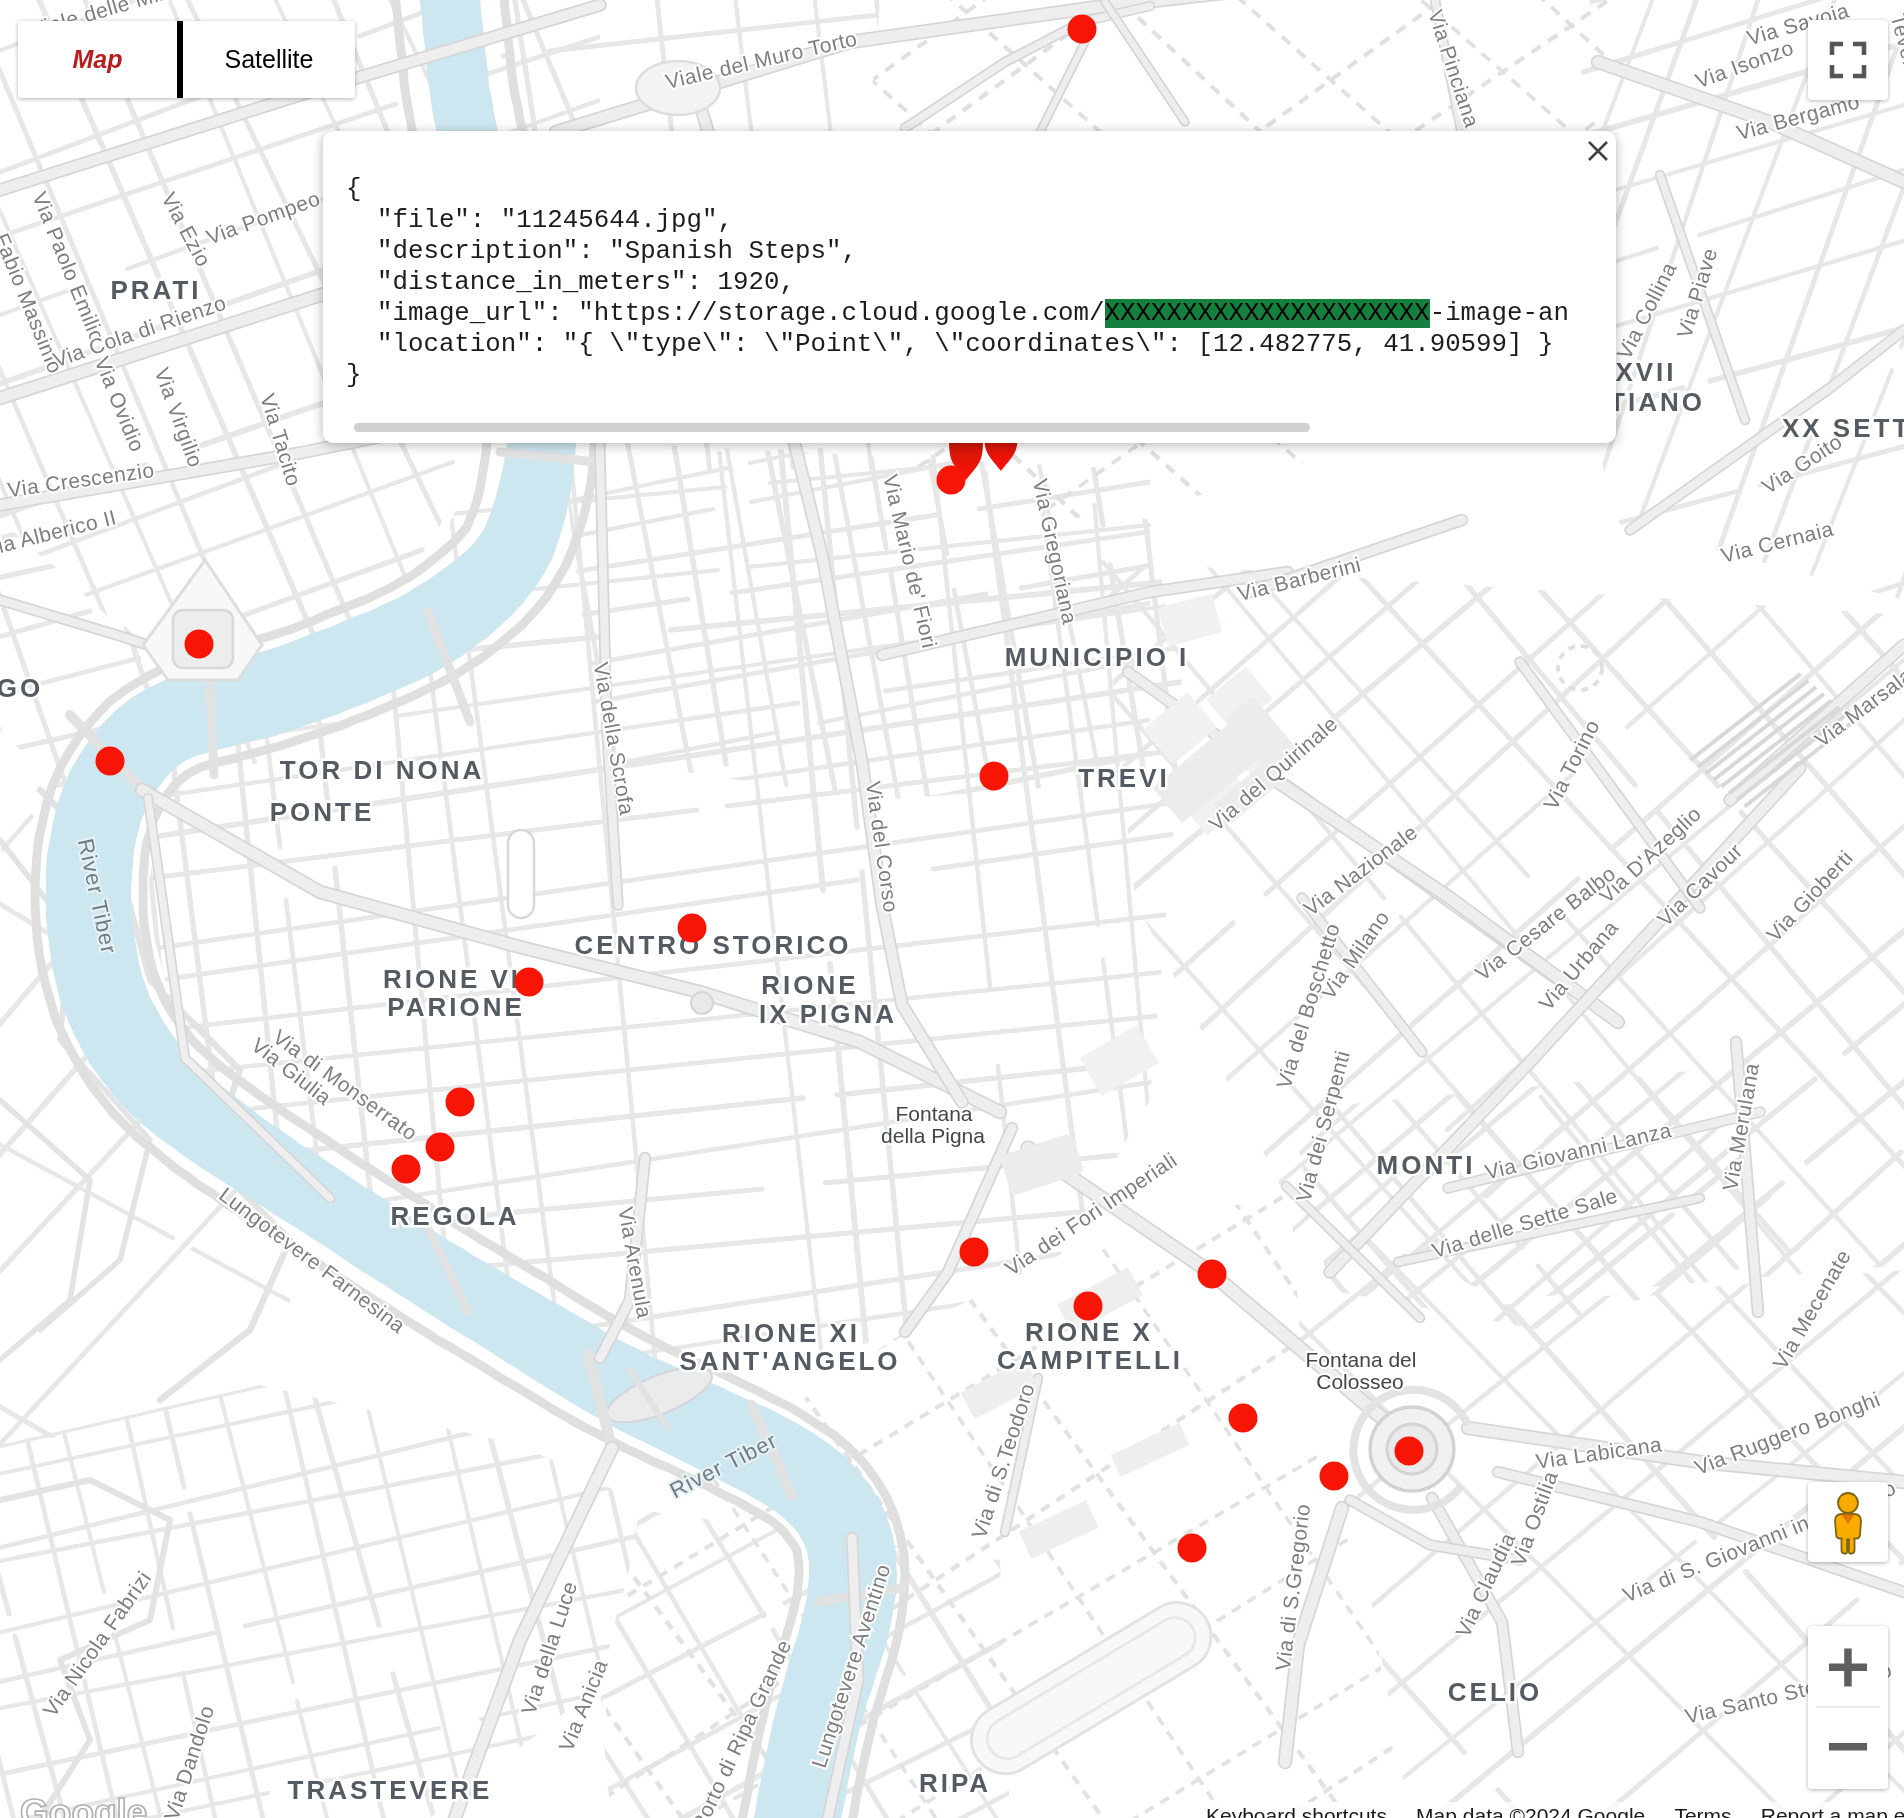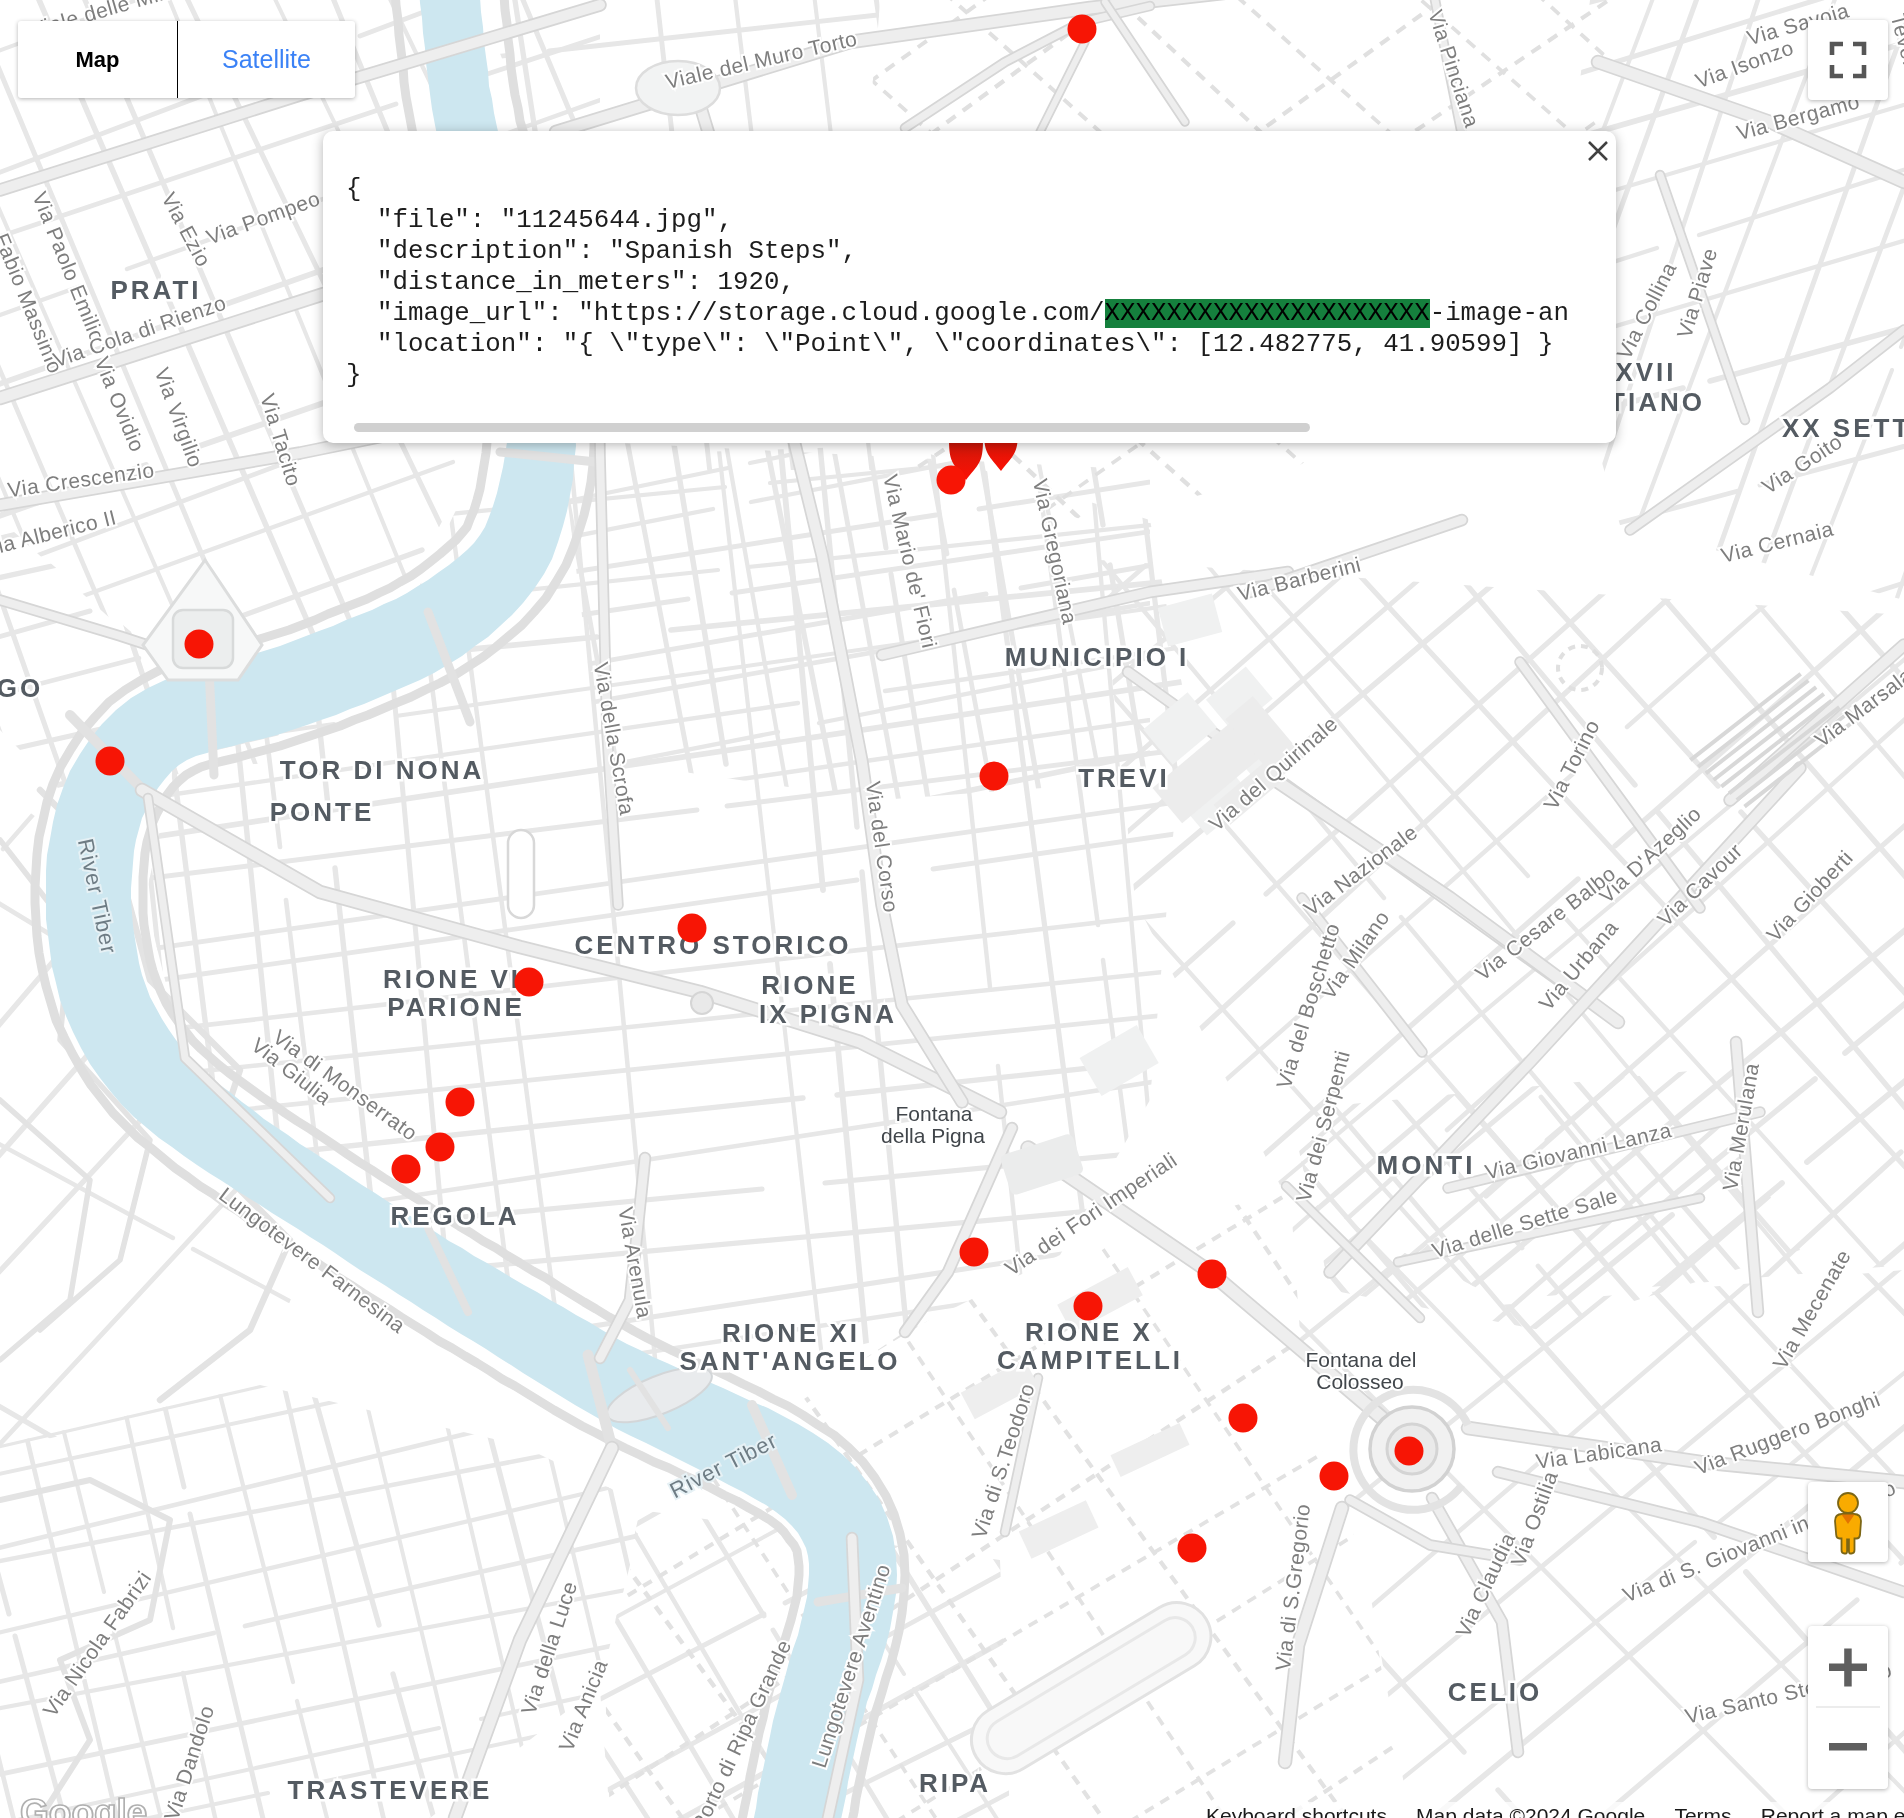--- a/index.html
+++ b/index.html
@@ -1127,23 +1127,23 @@
   <svg style="position:absolute;left:1263px;top:8px;" width="24" height="24" viewBox="0 0 24 24">
     <path d="M3 3 L21 21 M21 3 L3 21" stroke="#414141" stroke-width="2.5"></path>
   </svg>
 
   <div style="position:absolute;left:31px;top:292px;width:956px;height:9px;border-radius:4.5px;background:#d0d0d0;"></div>
 </div>
 
 
 <div class="ctl" style="left:18px;top:21px;width:337px;height:77px;border-radius:3px;">
 
-  <div style="position:absolute;left:0;top:0;width:159px;height:77px;font-size:22px;font-weight:700;color:#000000;display:flex;align-items:center;justify-content:center;">Map</div>
-
-  <div style="position:absolute;left:159px;top:0;right:0;height:77px;font-size:25px;color:#3b82f6;display:flex;align-items:center;justify-content:center;border-left:1px solid #000000;">Satellite</div>
+  <div style="position:absolute;left:0;top:0;width:159px;height:77px;font-size:25px;font-weight:700;color:#b91c1c;display:flex;align-items:center;justify-content:center;font-style:italic;">Map</div>
+
+  <div style="position:absolute;left:159px;top:0;right:0;height:77px;font-size:25px;color:#000000;display:flex;align-items:center;justify-content:center;border-left:6px solid #000000;">Satellite</div>
 </div>
 
 
 <div class="ctl" style="left:1808px;top:20px;width:80px;height:80px;border-radius:4px;">
   <svg width="80" height="80" viewBox="0 0 80 80" fill="none" stroke="#565656" stroke-width="4.6">
     <path d="M24 35 V24 H35 M45 24 H56 V35 M56 45 V56 H45 M35 56 H24 V45"></path>
   </svg>
 </div>
 
 

